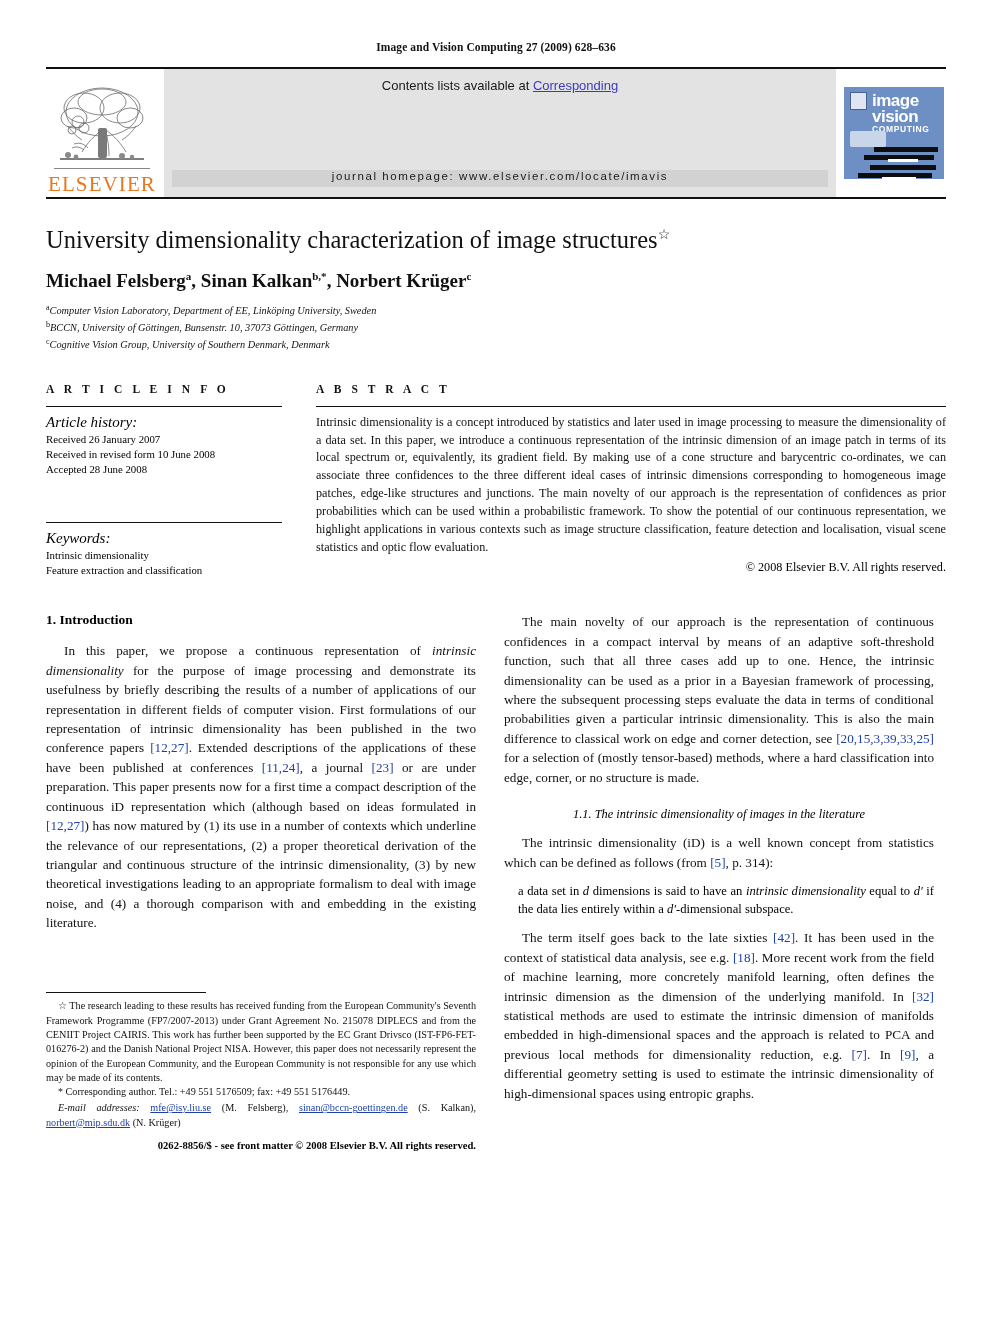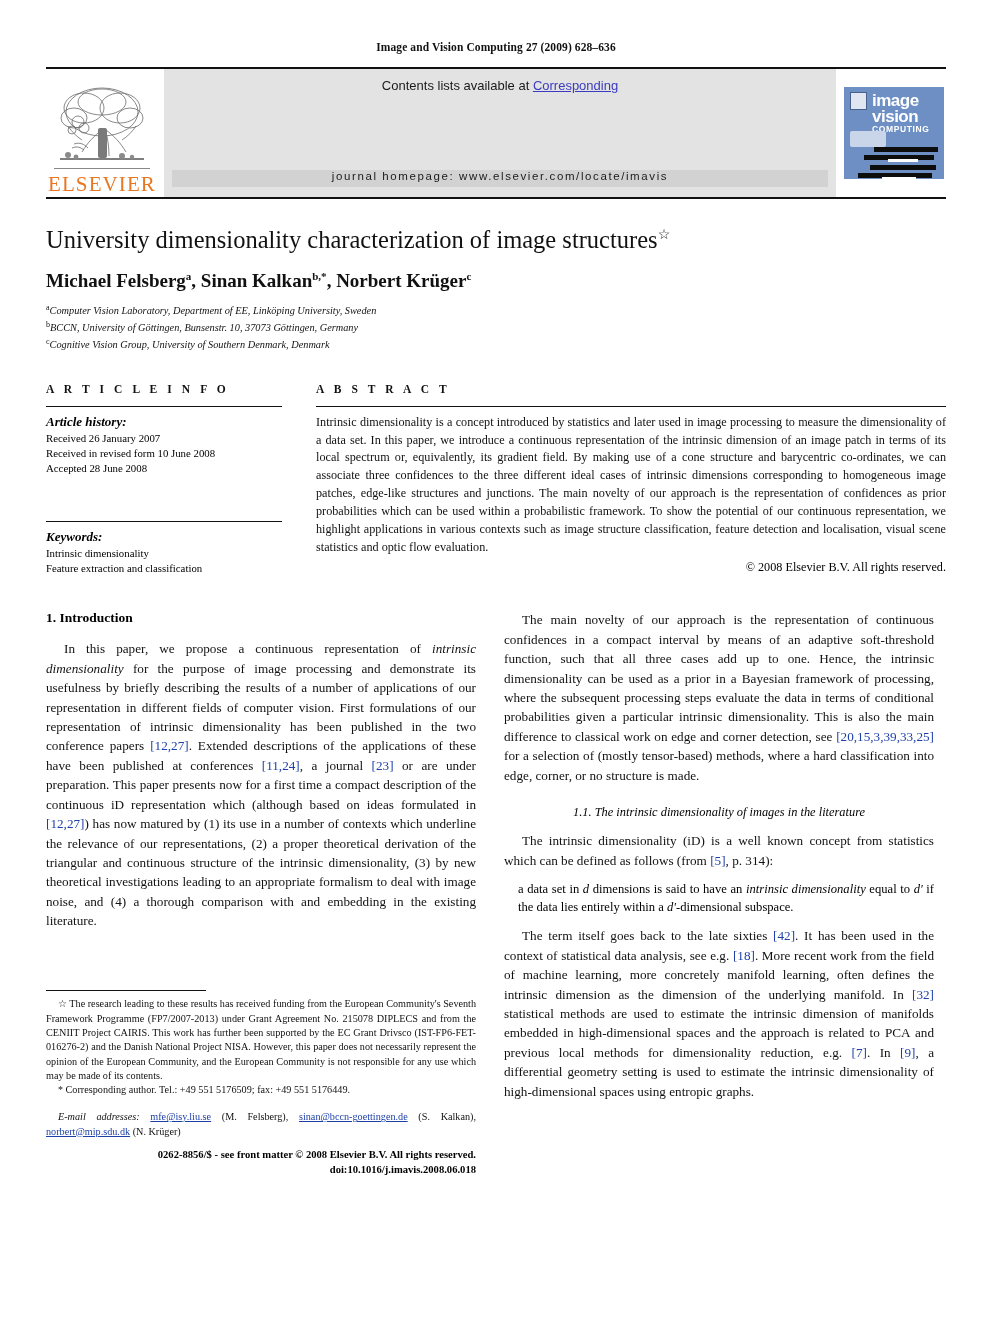--- a/index.html
+++ b/index.html
@@ -182,23 +182,23 @@
     font-weight: bold;
     letter-spacing: 3.6px;
     color: #111;
     margin-bottom: 11px;
   }
   .hr-thin {
     border-top: 1px solid #111;
     margin: 0 0 7px 0;
   }
   .hist-head, .kw-head {
-    font-size: 13px;
+    font-size: 15px;
     font-style: italic;
-    font-weight: bold;
+    font-weight: normal;
     margin: 0 0 1px 0;
   }
   .hist-line, .kw-line {
     font-size: 10.8px;
     line-height: 1.42;
   }
   .kw-block { margin-top: 44px; }
   .abstract-body {
     font-size: 12.2px;
     line-height: 1.46;
@@ -269,21 +269,21 @@
   }
   .foot-p {
     font-size: 10.2px;
     line-height: 1.4;
     text-align: justify;
     margin: 0;
     color: #111;
   }
   .foot-p.indent { text-indent: 12px; }
   .foot-sym { font-size: 10px; }
-  .email-line { margin-top: 13px; }
+  .email-line { margin-top: 2px; }
   .mail { color: #1c3fa8; }
   .issn-block {
     margin-top: 8px;
     font-size: 10.6px;
     line-height: 1.45;
     font-weight: bold;
     text-align: right;
   }
 
   
@@ -439,21 +439,20 @@
           <em>E-mail addresses:</em>
           <a class="mail" href="#">mfe@isy.liu.se</a>
           <span>(M. Felsberg)</span>,
           <a class="mail" href="#">sinan@bccn-goettingen.de</a>
           <span>(S. Kalkan)</span>,
           <a class="mail" href="#">norbert@mip.sdu.dk</a>
           <span>(N. Krüger)</span>
         </p>
         <div class="issn-block">
           <div>0262-8856/$ - see front matter © 2008 Elsevier B.V. All rights reserved.</div>
-          <div>doi:10.1016/j.imavis.2008.06.018</div>
         </div>
       </div>
     </div>
 
     <div class="col">
       <p class="body-p">The main novelty of our approach is the representation of continuous confidences in a compact interval by means of an adaptive soft-threshold function, such that all three cases add up to one. Hence, the intrinsic dimensionality can be used as a prior in a Bayesian framework of processing, where the subsequent processing steps evaluate the data in terms of conditional probabilities given a particular intrinsic dimensionality. This is also the main difference to classical work on edge and corner detection, see <span class="cite">[20,15,3,39,33,25]</span> for a selection of (mostly tensor-based) methods, where a hard classification into edge, corner, or no structure is made.</p>
       <h3 class="subsection-head">1.1. The intrinsic dimensionality of images in the literature</h3>
       <p class="body-p">The intrinsic dimensionality (iD) is a well known concept from statistics which can be defined as follows (from <span class="cite">[5]</span>, p. 314):</p>
       <p class="quote-p">a data set in <em class="it">d</em> dimensions is said to have an <em class="it">intrinsic dimensionality</em> equal to <em class="it">d'</em> if the data lies entirely within a <em class="it">d'</em>-dimensional subspace.</p>
       <p class="body-p" style="margin-top:10px">The term itself goes back to the late sixties <span class="cite">[42]</span>. It has been used in the context of statistical data analysis, see e.g. <span class="cite">[18]</span>. More recent work from the field of machine learning, more concretely manifold learning, often defines the intrinsic dimension as the dimension of the underlying manifold. In <span class="cite">[32]</span> statistical methods are used to estimate the intrinsic dimension of manifolds embedded in high-dimensional spaces and the approach is related to PCA and previous local methods for dimensionality reduction, e.g. <span class="cite">[7]</span>. In <span class="cite">[9]</span>, a differential geometry setting is used to estimate the intrinsic dimensionality of high-dimensional spaces using entropic graphs.</p>

